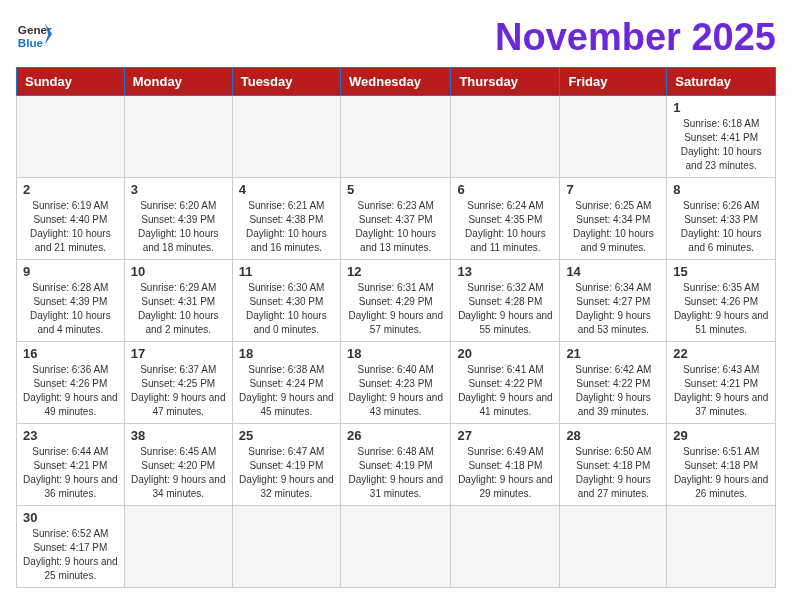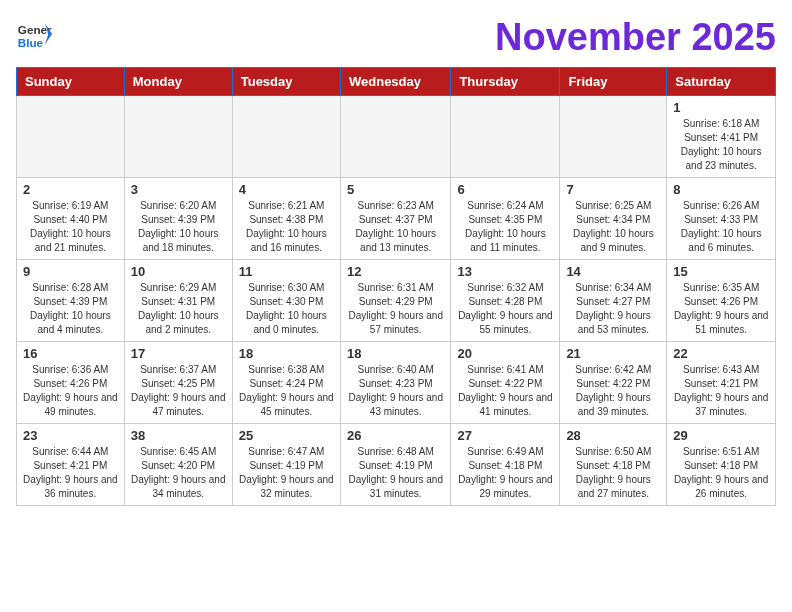--- a/index.html
+++ b/index.html
@@ -292,14 +292,28 @@
 Sunset: 4:18 PM
 Daylight: 9 hours and 27 minutes.</div>
         </td>
         <td>
           <span class="day-number">29</span>
           <div class="day-info">Sunrise: 6:51 AM
 Sunset: 4:18 PM
 Daylight: 9 hours and 26 minutes.</div>
         </td>
       </tr>
+      <tr>
+        <td>
+          <span class="day-number">30</span>
+          <div class="day-info">Sunrise: 6:52 AM
+Sunset: 4:17 PM
+Daylight: 9 hours and 25 minutes.</div>
+        </td>
+        <td class="empty"></td>
+        <td class="empty"></td>
+        <td class="empty"></td>
+        <td class="empty"></td>
+        <td class="empty"></td>
+        <td class="empty"></td>
+      </tr>
     </tbody>
 </table>
 
 </body></html>

